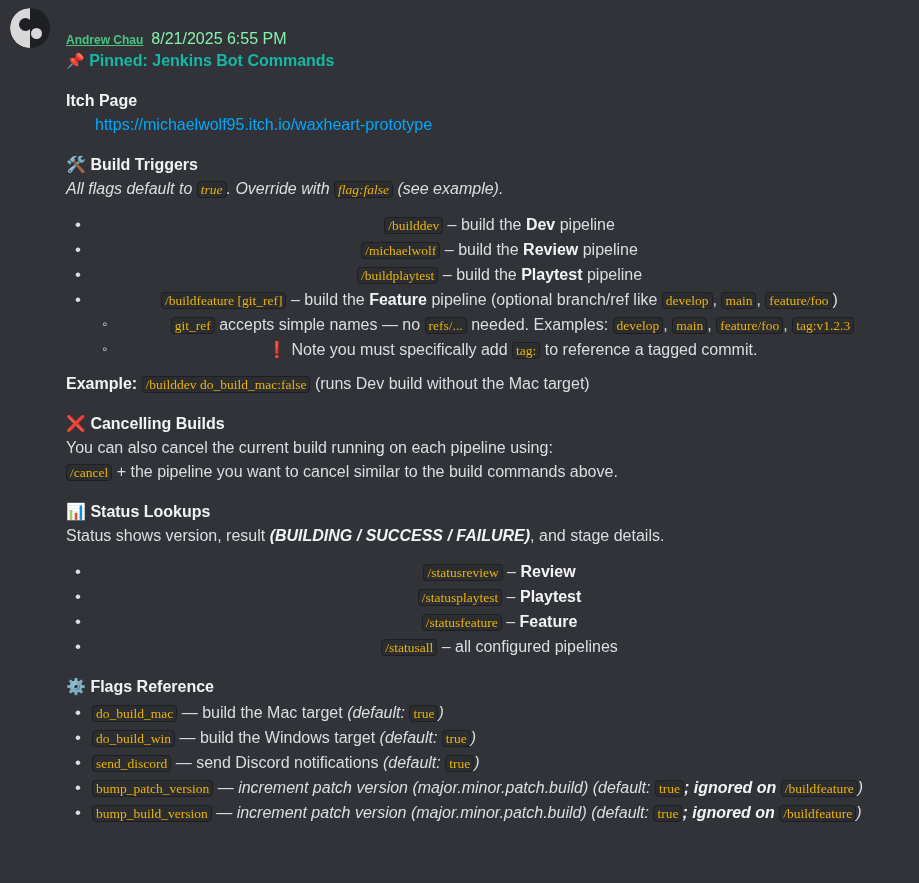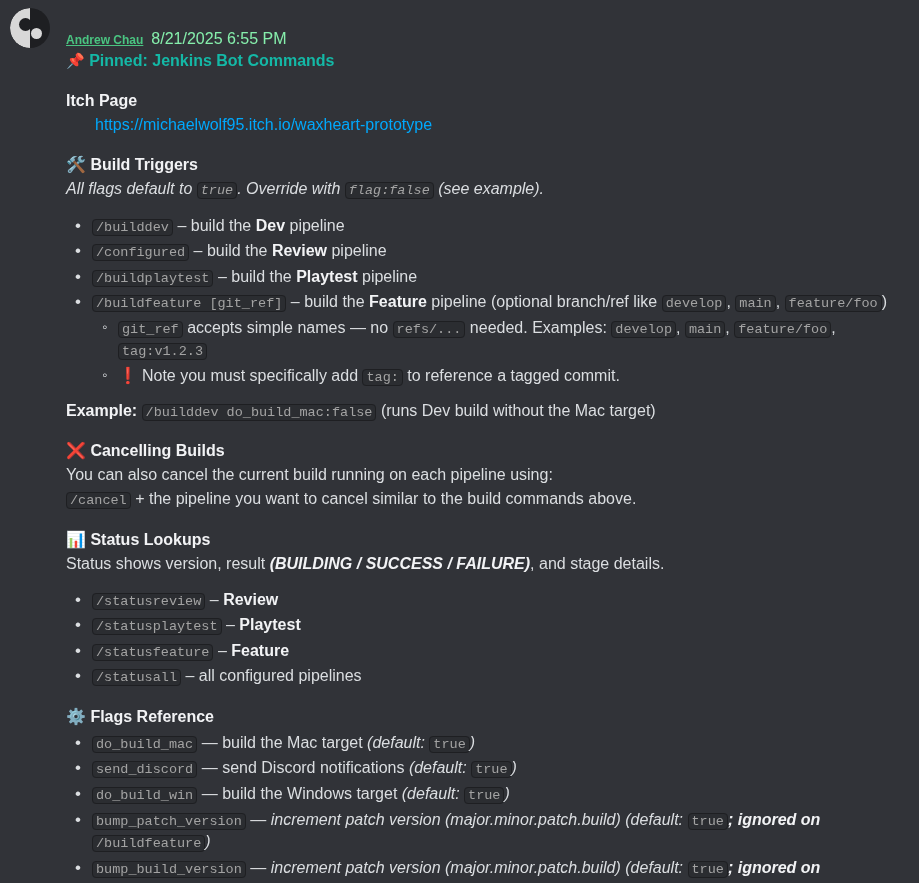--- a/index.html
+++ b/index.html
@@ -97,27 +97,27 @@
     margin-left: 29px;
   }
   p.line {
     margin: 2px 0 0 0;
     font-size: 16px;
     color: #dbdee1;
   }
   .italic { font-style: italic; }
   .bold { font-weight: 700; color: #f2f3f5; }
   code {
-    font-family: Liberation Mono, monospace;
+    font-family: Liberation Serif, serif;
     background: #2b2d31;
     border: 1px solid #1e1f22;
     border-radius: 4px;
     padding: 0 3px;
     font-size: 13.5px;
-    color: #a3a3a3;
+    color: #eab308;
     white-space: nowrap;
   }
   ul {
     margin: 4px 0 0 0;
     padding-left: 26px;
     list-style: none;
   }
   ul li {
     position: relative;
     margin: 3px 0;
@@ -144,21 +144,21 @@
   .warn {
     color: #f04747;
     font-weight: 700;
     margin-right: 4px;
   }
   .example-line {
     margin-top: 4px;
     font-size: 16px;
   }
   .emoji { font-size: 16px; }
-  .list-gap { margin-top: 14px; }
+  .list-gap { margin-top: 14px; text-align: center; }
 </style>
 </head>
 <body>
 
 <div class="message">
 
   <div class="avatar">
     <div class="av-left"></div>
     <div class="av-dot"></div>
     <div class="av-dot2"></div>
@@ -189,21 +189,21 @@
       <span>All flags default to </span><code>true</code><span>. Override with </span><code>flag:false</code><span> (see example).</span>
     </p>
 
     <ul class="list-gap">
       <li>
         <code>/builddev</code>
         <span>–</span>
         <span>build the </span><span class="bold">Dev</span><span> pipeline</span>
       </li>
       <li>
-        <code>/configured</code>
+        <code>/michaelwolf</code>
         <span>–</span>
         <span>build the </span><span class="bold">Review</span><span> pipeline</span>
       </li>
       <li>
         <code>/buildplaytest</code>
         <span>–</span>
         <span>build the </span><span class="bold">Playtest</span><span> pipeline</span>
       </li>
       <li>
         <code>/buildfeature [git_ref]</code>
@@ -277,28 +277,28 @@
       <span>Flags Reference</span>
     </h3>
 
     <ul>
       <li>
         <code>do_build_mac</code>
         <span>—</span>
         <span>build the Mac target </span><span class="italic">(default: </span><code>true</code><span class="italic">)</span>
       </li>
       <li>
+        <code>do_build_win</code>
+        <span>—</span>
+        <span>build the Windows target </span><span class="italic">(default: </span><code>true</code><span class="italic">)</span>
+      </li>
+      <li>
         <code>send_discord</code>
         <span>—</span>
         <span>send Discord notifications </span><span class="italic">(default: </span><code>true</code><span class="italic">)</span>
-      </li>
-      <li>
-        <code>do_build_win</code>
-        <span>—</span>
-        <span>build the Windows target </span><span class="italic">(default: </span><code>true</code><span class="italic">)</span>
       </li>
       <li>
         <code>bump_patch_version</code>
         <span>—</span>
         <span class="italic">increment patch version (major.minor.patch.build) </span><span class="italic">(default: </span><code>true</code><span class="italic bold">; ignored on </span><code>/buildfeature</code><span class="italic">)</span>
       </li>
       <li>
         <code>bump_build_version</code>
         <span>—</span>
         <span class="italic">increment patch version (major.minor.patch.build) </span><span class="italic">(default: </span><code>true</code><span class="italic bold">; ignored on </span><code>/buildfeature</code><span class="italic">)</span>

